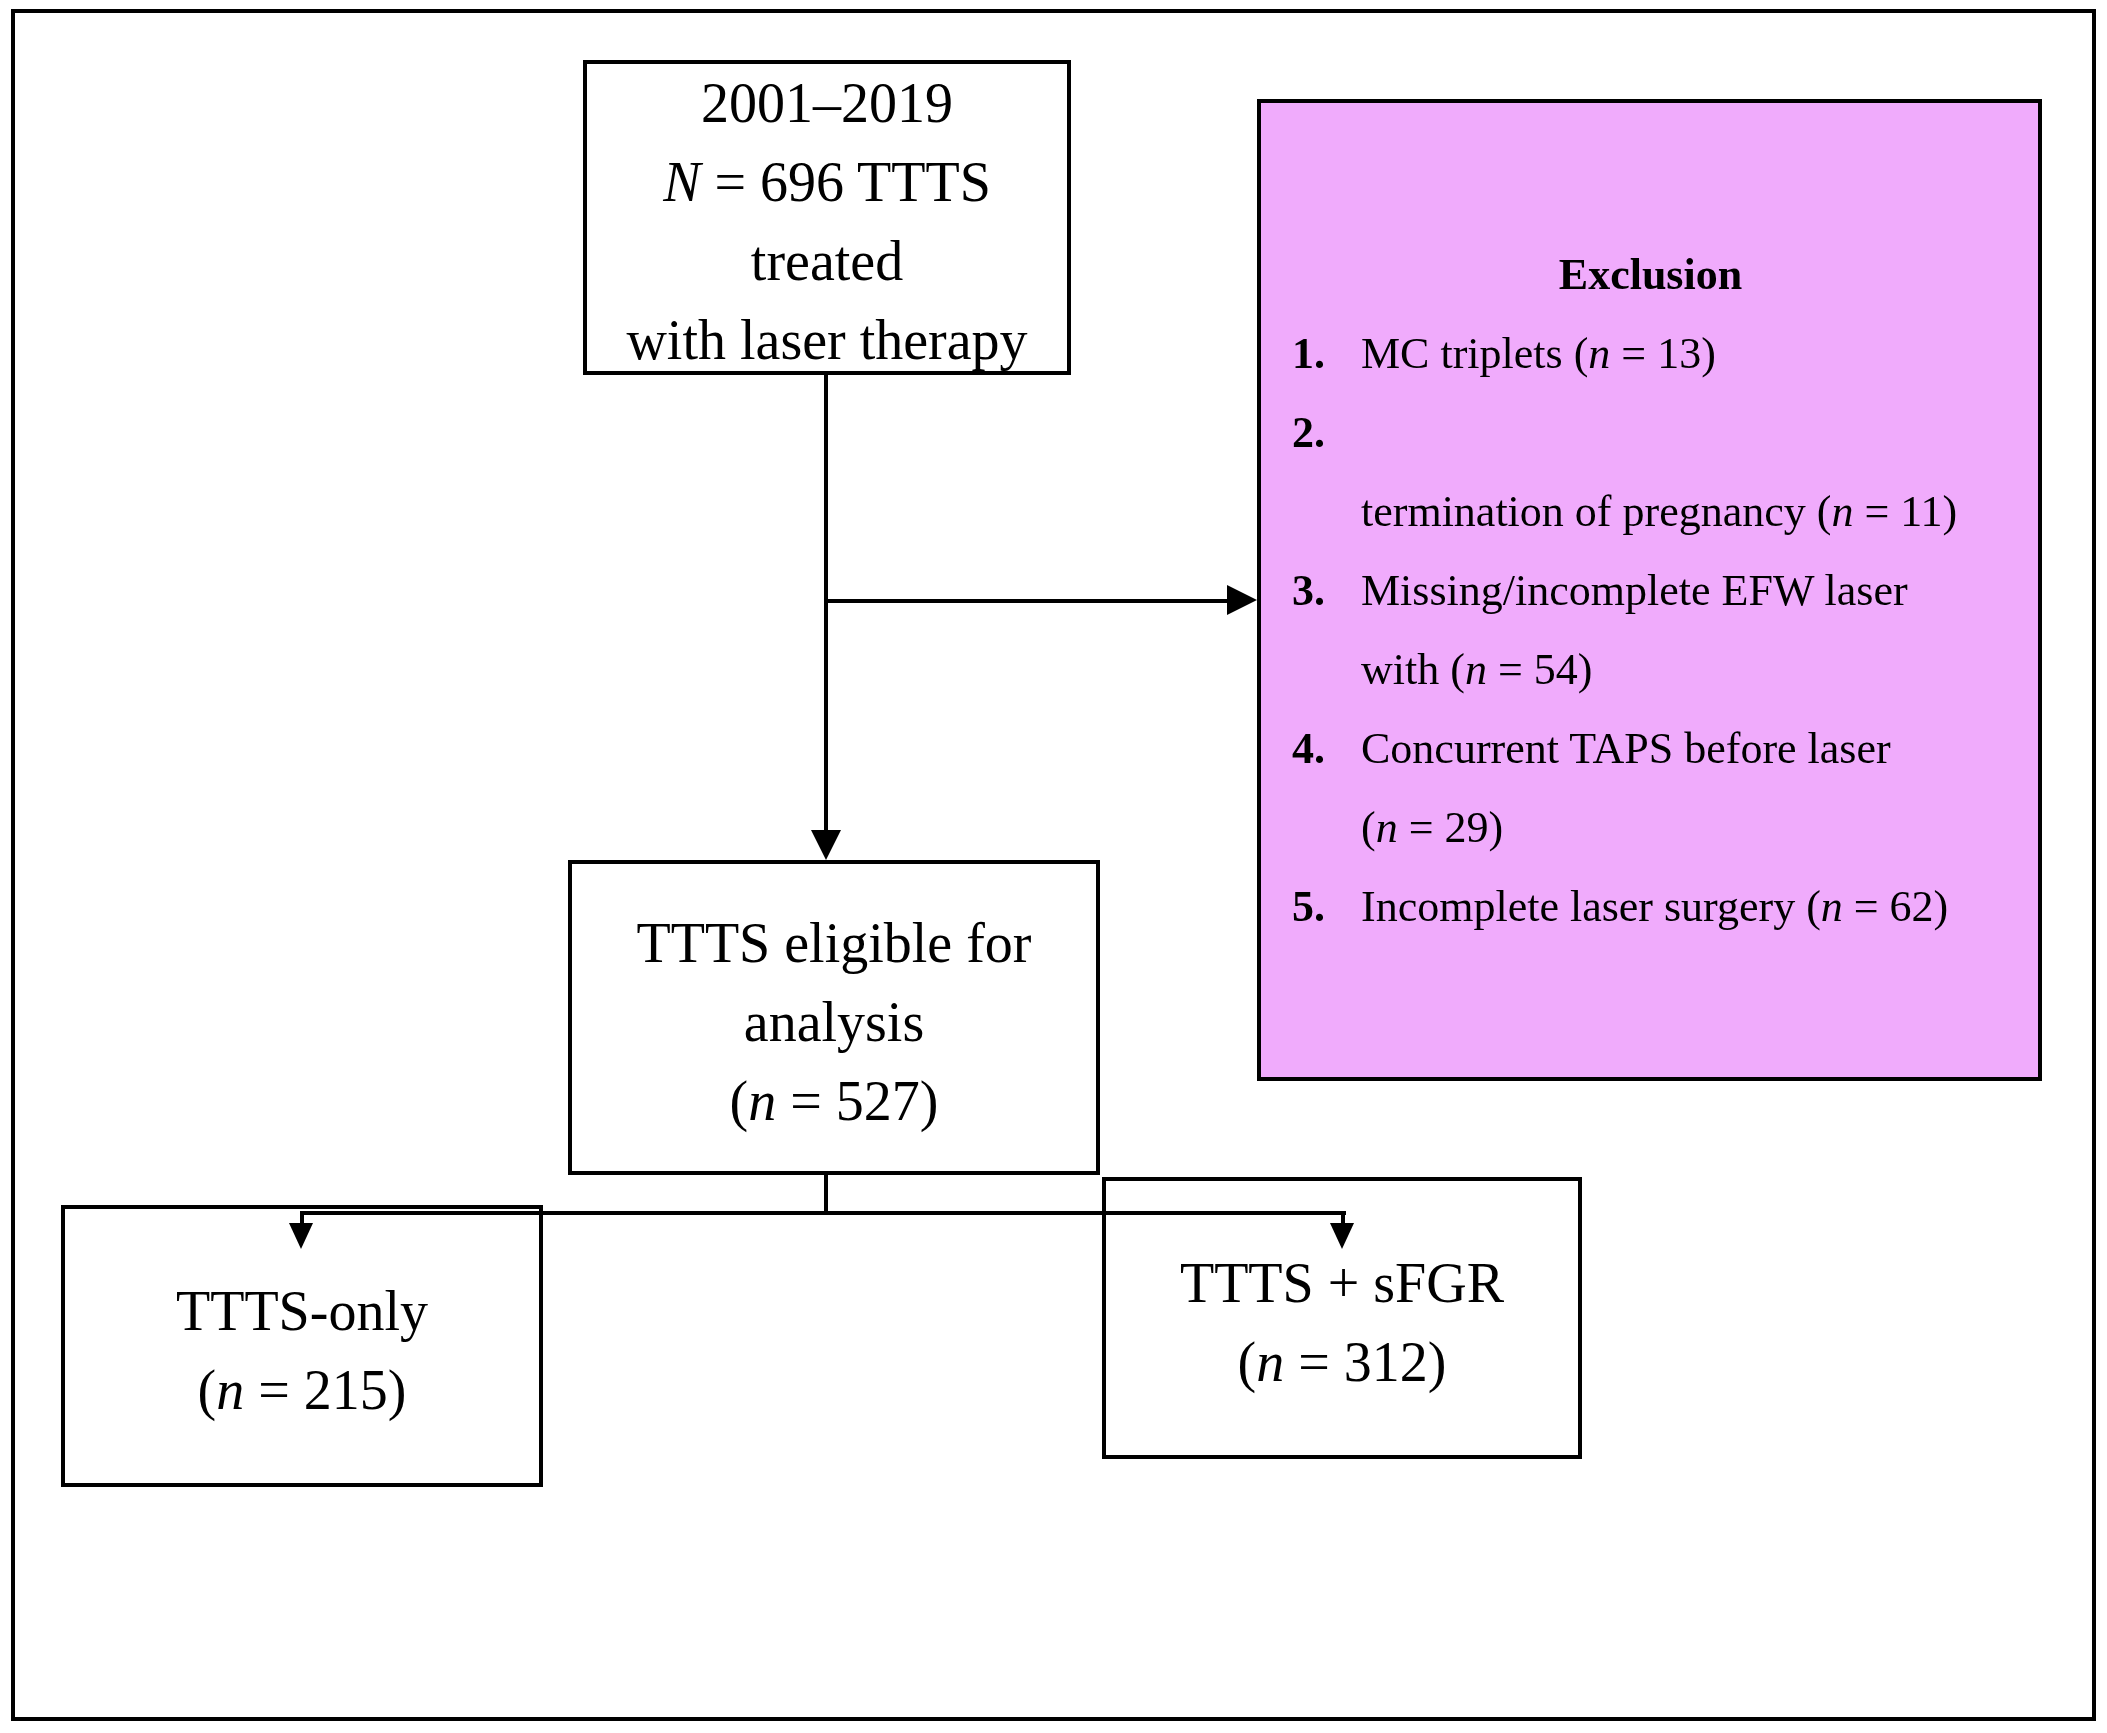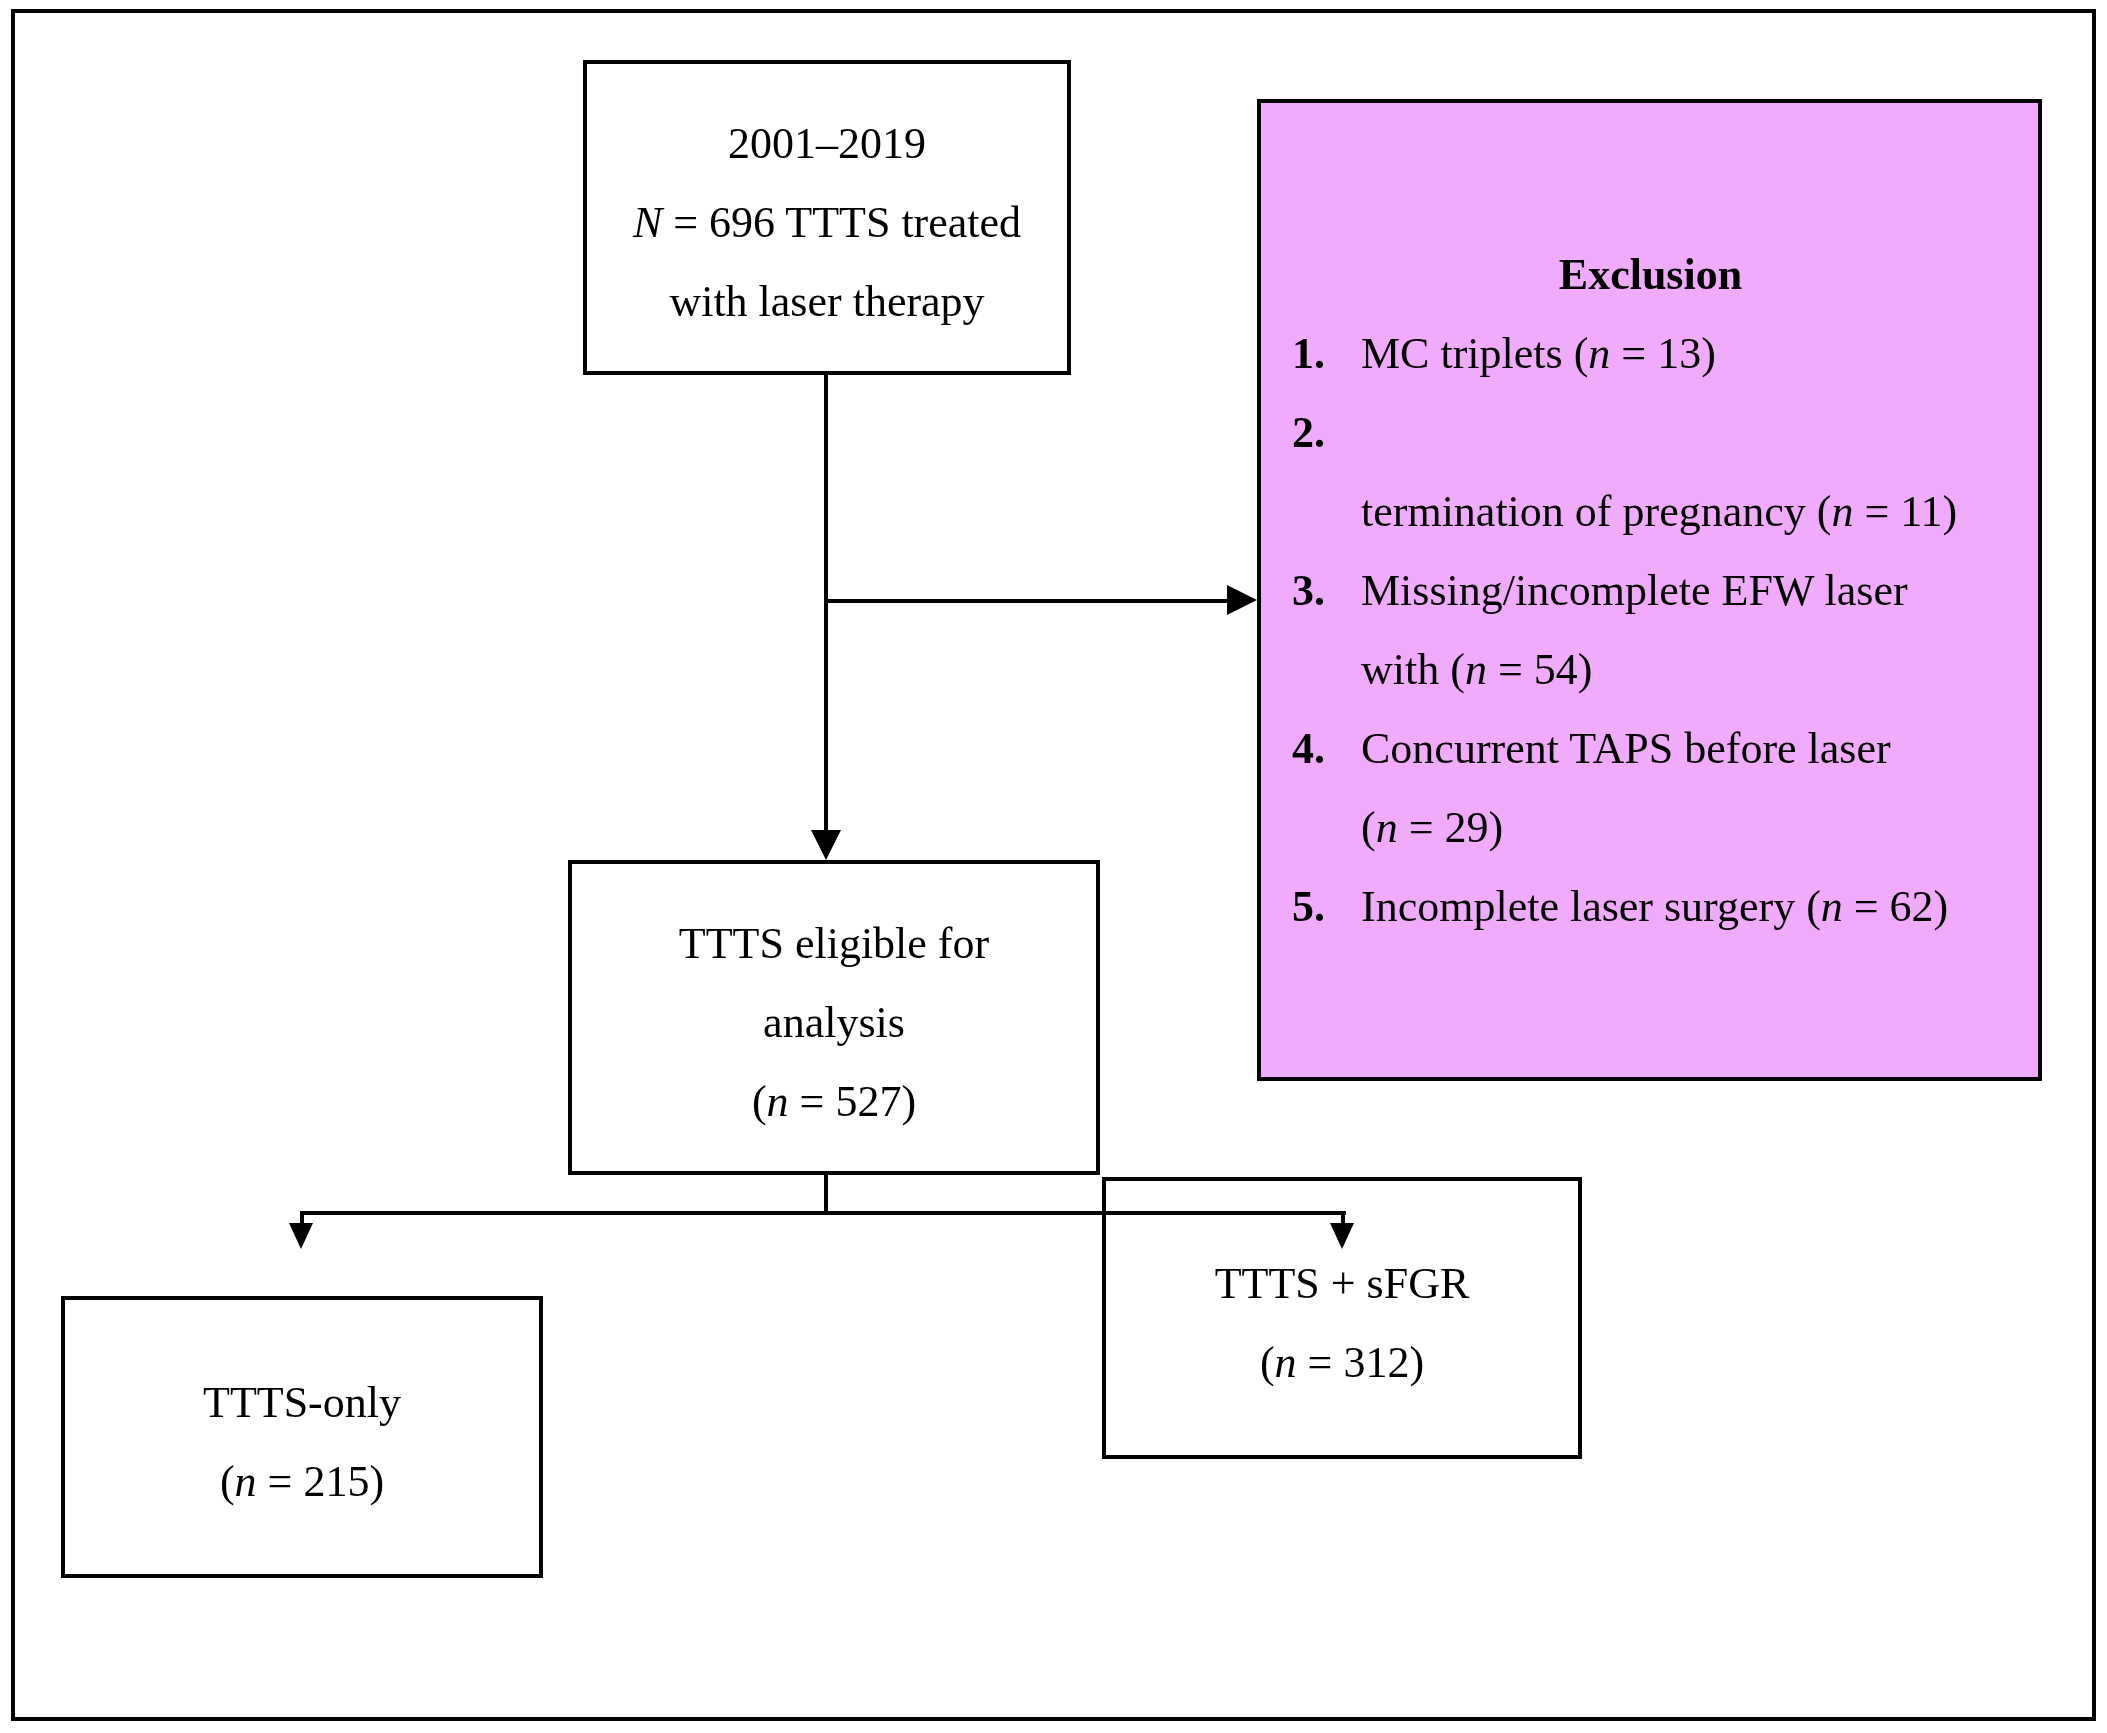--- a/index.html
+++ b/index.html
@@ -27,27 +27,27 @@
 
   
   .box {
     border: 4.6px solid #000;
     background: #ffffff;
     display: flex;
     flex-direction: column;
     justify-content: center;
     align-items: center;
     text-align: center;
-    font-size: 44px;
+    font-size: 56px;
     line-height: 79px;
     padding-top: 9.2px;
   }
   #top-box    { left: 583px; top: 60px;  width: 488px; height: 315px; }
   #middle-box { left: 568px; top: 860px; width: 532px; height: 315px; }
-  #left-box   { left: 61px;  top: 1296px; width: 482px; height: 282px; }
+  #left-box   { left: 61px;  top: 1205px; width: 482px; height: 282px; }
   #right-box  { left: 1102px; top: 1177px; width: 480px; height: 282px; }
 
   
   #exclusion-box {
     left: 1257px; top: 99px;
     width: 785px; height: 982px;
     border: 4.6px solid #000;
     background: #f0abfc;
     display: flex;
     flex-direction: column;

